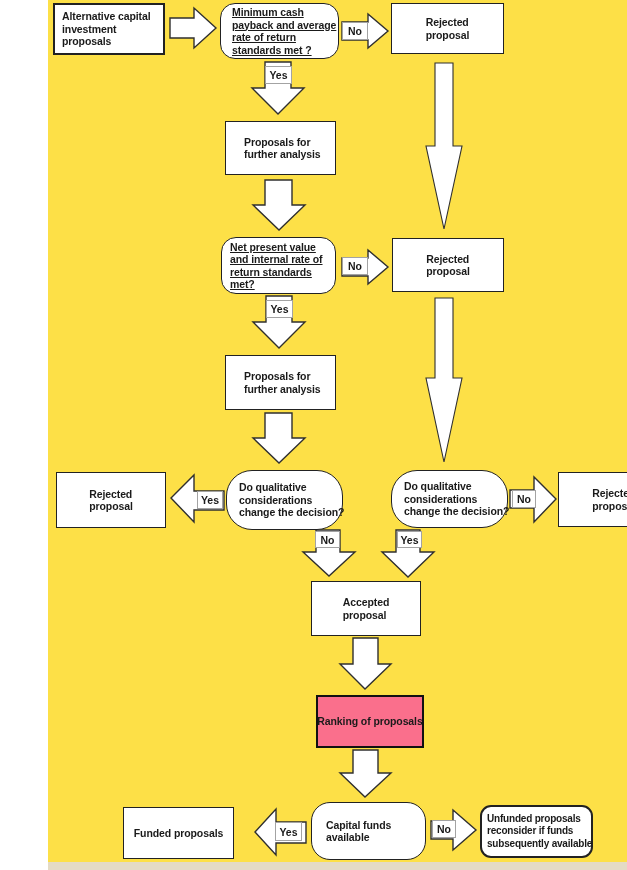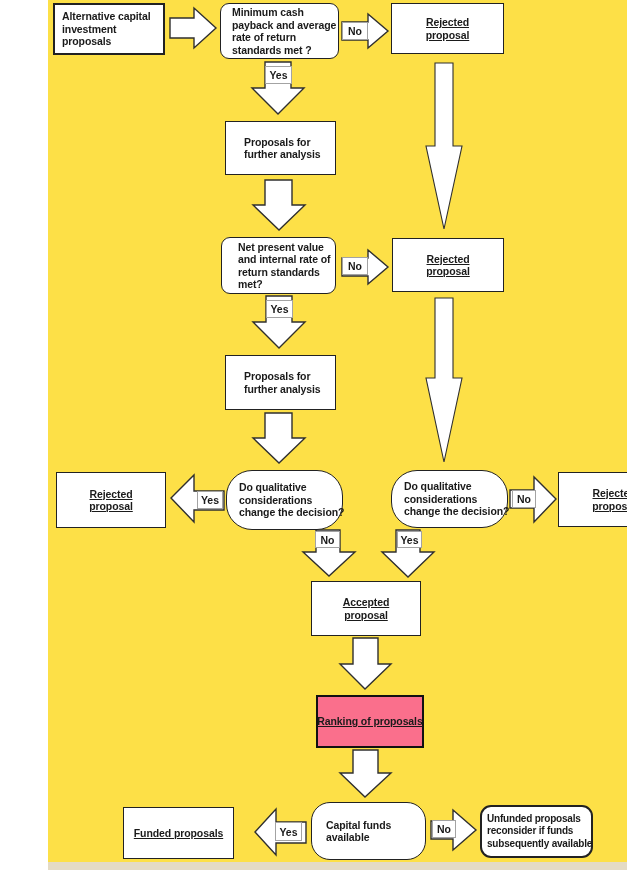--- a/index.html
+++ b/index.html
@@ -11,24 +11,24 @@
   .arrow{fill:#ffffff;stroke:#2f2f2f;stroke-width:1.4;stroke-linejoin:miter;}
   .arrow.long{stroke-width:1.1;}
   .node{
     position:absolute;box-sizing:border-box;background:#ffffff;
     border:1.5px solid #222222;color:#1a1a1a;
     display:flex;align-items:center;justify-content:center;
     font-size:10.5px;font-weight:bold;line-height:12.5px;letter-spacing:-0.1px;
   }
   .node .node-text{white-space:pre;}
   .node.thick{border-width:2px;}
-  .node.rounded{border-radius:9px;}
+  .node.rounded{border-radius:15px;text-decoration:underline;}
   .node.rounded-lg{border-radius:26px;}
   .node.left-text{justify-content:flex-start;}
-  .node.center-text{text-align:center;text-decoration:underline;}
+  .node.center-text{text-align:left;}
   .node.pink{background:#fa6f8c;border-width:2px;border-color:#111111;}
   .node.small-text{font-size:10px;line-height:12.5px;letter-spacing:-0.2px;border-radius:11px;}
   .elabel{
     position:absolute;box-sizing:border-box;background:#ffffff;
     border:1px solid #a3a3a3;color:#1a1a1a;
     display:flex;align-items:center;justify-content:center;
     font-size:10.5px;font-weight:bold;
   }
   .edge-strip{position:absolute;left:0;top:862px;width:627px;height:8px;background:#e4dbc5;}
 </style>
@@ -73,21 +73,21 @@
   <div class="node center-text" style="left:343px;top:3px;width:113px;height:51px;">
     <span class="node-text">Rejected
 proposal</span>
   </div>
 
   <div class="node left-text" style="left:177px;top:121px;width:111px;height:54px;padding-left:18px;">
     <span class="node-text">Proposals for
 further analysis</span>
   </div>
 
-  <div class="node rounded left-text" style="left:173px;top:237px;width:115px;height:57px;padding-left:16px;">
+  <div class="node rounded left-text" style="left:173px;top:237px;width:115px;height:57px;padding-left:8px;">
     <span class="node-text">Net present value
 and internal rate of
 return standards
 met?</span>
   </div>
 
   <div class="node center-text" style="left:344px;top:238px;width:112px;height:54px;">
     <span class="node-text">Rejected
 proposal</span>
   </div>

